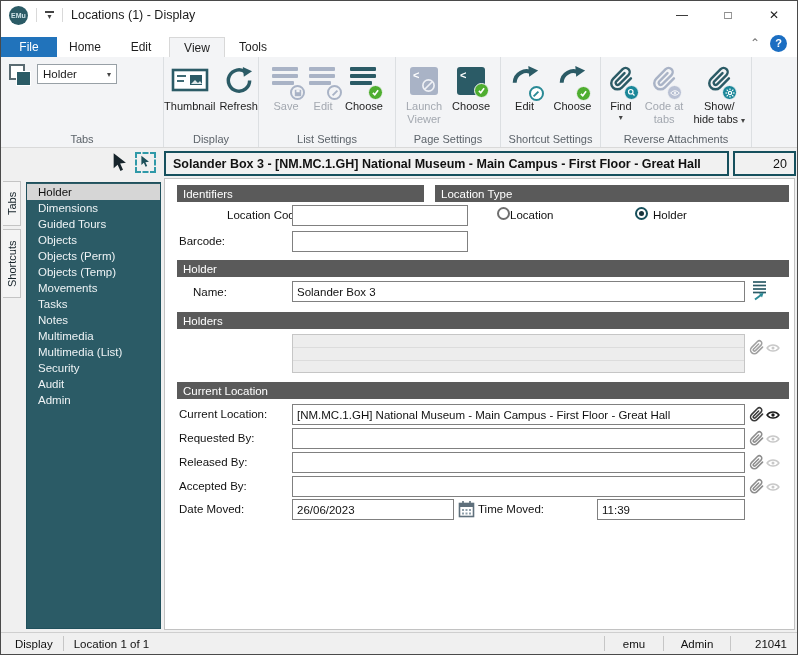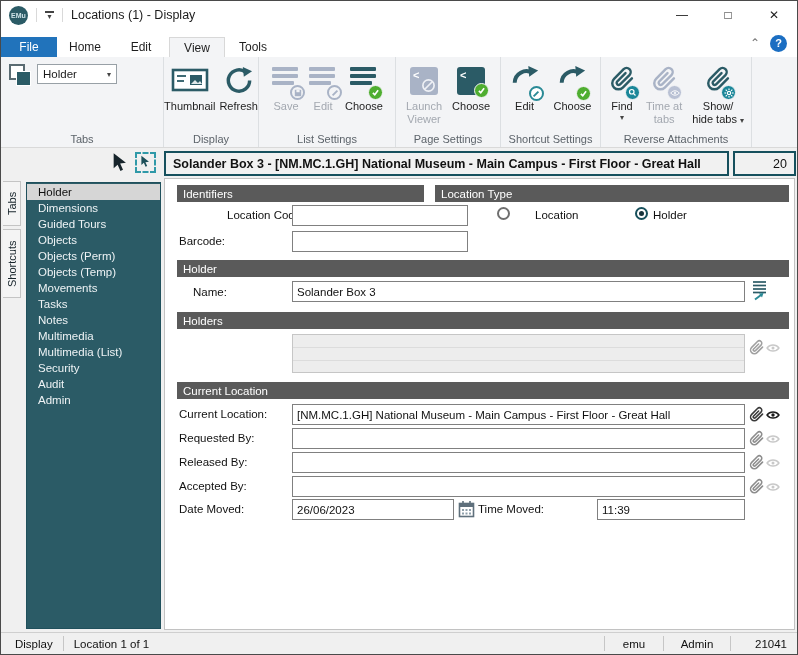--- a/index.html
+++ b/index.html
@@ -302,21 +302,21 @@
             <path d="M20.5 11.5 L12.7 19.3 a5.3 5.3 0 0 1 -7.5 -7.5 L13.4 3.6 a3.5 3.5 0 0 1 5 5 L10.2 16.8 a1.8 1.8 0 0 1 -2.5 -2.5 L15 7"></path>
           </svg>
           <div class="badge" style="background:#b9c1d4;">
                 <svg width="10" height="8" viewBox="0 0 14 9">
                   <path d="M1 4.5 C4 0.5 10 0.5 13 4.5 C10 8.5 4 8.5 1 4.5 Z" fill="none" stroke="#fff" stroke-width="1.4"></path>
                   <circle cx="7" cy="4.5" r="1.4" fill="#fff"></circle>
                 </svg>
               </div>
         </div>
           </div>
-        <div class="lbl">Time at</div>
+        <div class="lbl">Code at</div>
         <div class="lbl">tabs</div>
       </div>
       <div class="rbtn">
         <div class="ic">
             <div class="icwrap">
           <svg width="28" height="28" viewBox="0 0 24 24" fill="none" stroke="#2b5b66" stroke-width="2.1" stroke-linecap="round">
             <path d="M20.5 11.5 L12.7 19.3 a5.3 5.3 0 0 1 -7.5 -7.5 L13.4 3.6 a3.5 3.5 0 0 1 5 5 L10.2 16.8 a1.8 1.8 0 0 1 -2.5 -2.5 L15 7"></path>
           </svg>
           <div class="badge" style="background:#1b8799;">
                 <svg width="10" height="10" viewBox="0 0 12 12">
@@ -387,21 +387,21 @@
     <div class="mainpanel">
 
       <div class="sec-hdr" style="left:12px;top:6px;width:247px;">Identifiers</div>
       <div class="flabel" style="left:14px;top:30px;margin-left:48px;">Location Code:</div>
       <input class="finput" style="left: 127px; top: 26px; width: 176px;" value="">
       <div class="flabel" style="left:14px;top:56px;">Barcode:</div>
       <input class="finput" style="left: 127px; top: 52px; width: 176px;" value="">
 
       <div class="sec-hdr" style="left:270px;top:6px;width:354px;">Location Type</div>
       <div class="radio off" style="left:332px;top:28px;"></div>
-      <div class="flabel" style="left:358px;top:30px;padding-left:12px;">Location</div>
+      <div class="flabel" style="left:345px;top:30px;">Location</div>
       <div class="radio on" style="left:470px;top:28px;">
           <div class="dot"></div>
         </div>
       <div class="flabel" style="left:488px;top:30px;">Holder</div>
 
       <div class="sec-hdr" style="left:12px;top:81px;width:612px;">Holder</div>
       <div class="flabel" style="left:28px;top:107px;">Name:</div>
       <input class="finput" style="left: 127px; top: 102px; width: 453px;" value="Solander Box 3">
       <div style="position:absolute;left:586px;top:101px;">
         <svg width="17" height="21" viewBox="0 0 17 21">

